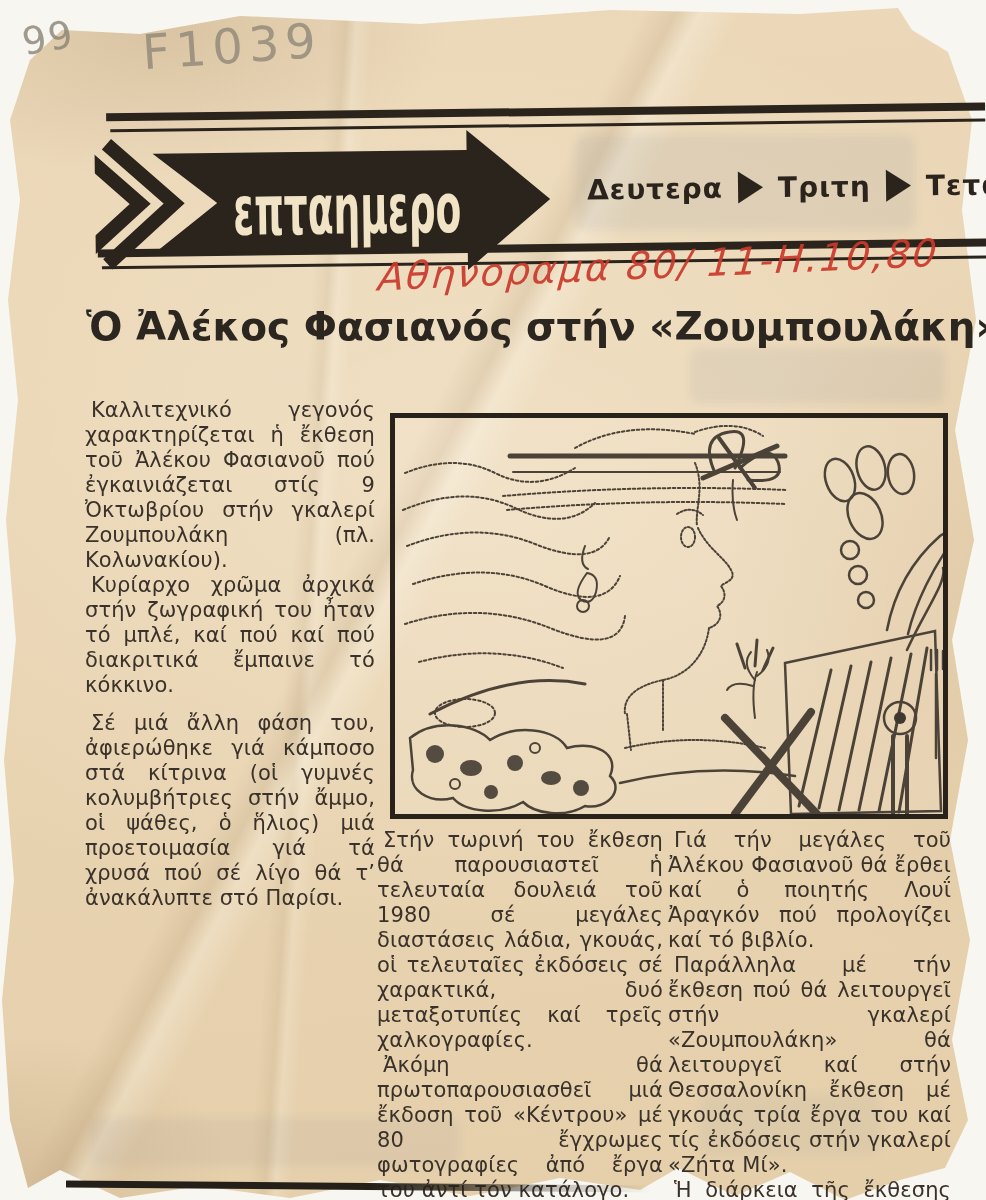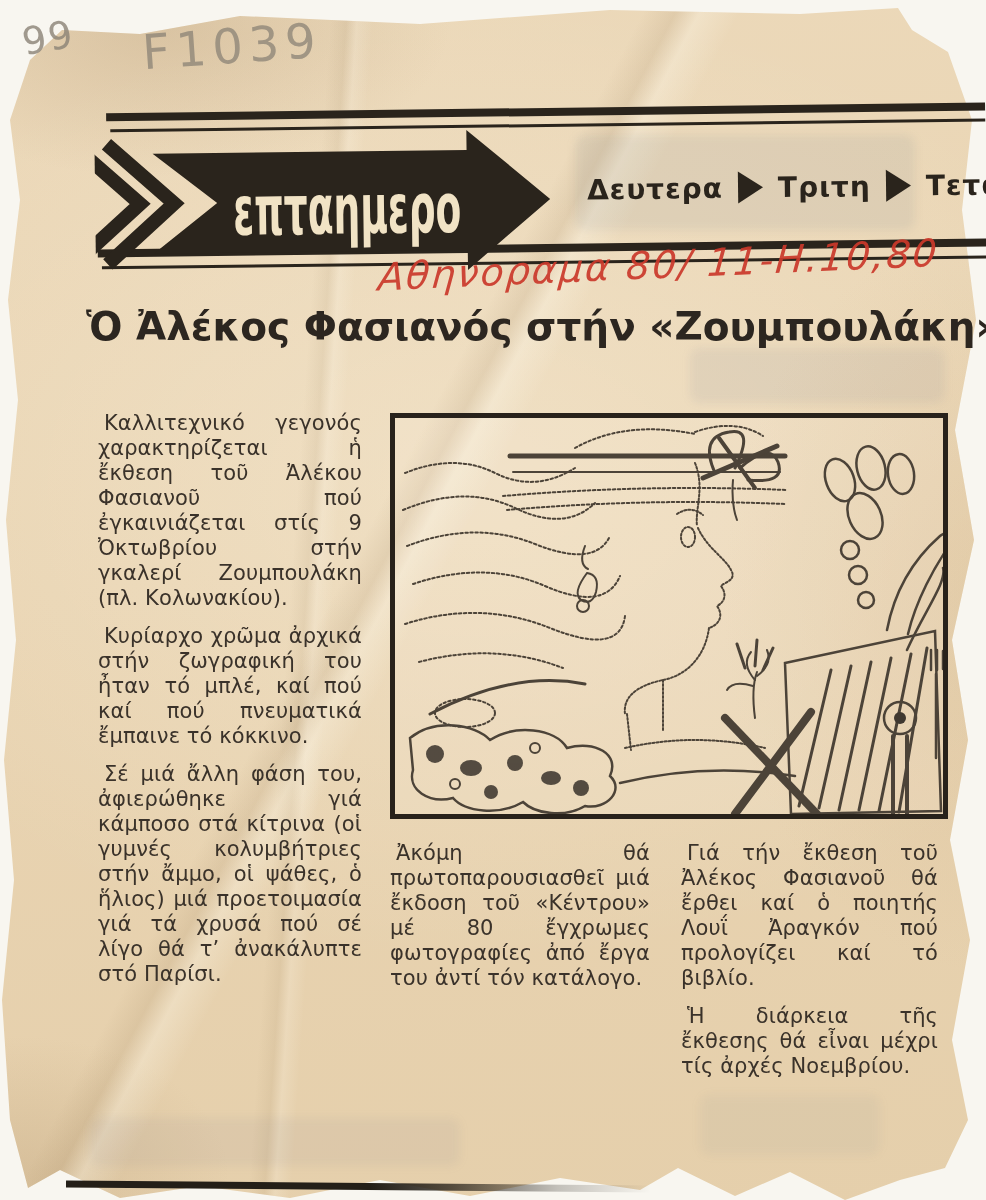--- a/index.html
+++ b/index.html
@@ -54,21 +54,21 @@
     font-size:38px;font-style:italic;letter-spacing:2px;white-space:nowrap;
     transform:rotate(-2.5deg) skewX(-7deg);z-index:5;opacity:.92;}
 
   
   .headline{position:absolute;left:86px;top:304px;width:860px;color:#2c2620;
     font-size:39px;font-weight:bold;letter-spacing:0px;white-space:nowrap;}
 
   
   .col{position:absolute;color:#3a322a;font-size:21px;line-height:25px;
     text-align:justify;letter-spacing:0.1px;}
-  .col p{margin:13px;text-indent:6px;}
+  .col p{margin:0;text-indent:6px;}
   .col p.gap{margin-top:13px;}
   .col1{left:85px;top:398px;width:290px;}
   .col2{left:377px;top:828px;width:286px;}
   .col3{left:668px;top:828px;width:283px;}
 
   
   .art-frame{position:absolute;left:390px;top:413px;width:548px;height:396px;
     border:5px solid #28221b;background:rgba(255,250,238,.12);}
   .art-frame svg{display:block;}
 
@@ -113,21 +113,21 @@
 
     </div>
   </div>
 
   <div class="red-note">Αθηνοραμα 80/ 11-Η.10,80</div>
 
   <div class="headline">Ὁ Ἀλέκος Φασιανός στήν «Ζουμπουλάκη»</div>
 
   <div class="col col1">
     <p>Καλλιτεχνικό γεγονός χαρακτηρίζεται ἡ ἔκθεση τοῦ Ἀλέκου Φασιανοῦ πού ἐγκαινιάζεται στίς 9 Ὀκτωβρίου στήν γκαλερί Ζουμπουλάκη (πλ. Κολωνακίου).</p>
-    <p>Κυρίαρχο χρῶμα ἀρχικά στήν ζωγραφική του ἦταν τό μπλέ, καί πού καί πού πνευματικά ἔμπαινε τό κόκκινο.</p>
+    <p>Κυρίαρχο χρῶμα ἀρχικά στήν ζωγραφική του ἦταν τό μπλέ, καί πού καί πού διακριτικά ἔμπαινε τό κόκκινο.</p>
     <p class="gap">Σέ μιά ἄλλη φάση του, ἀφιερώθηκε γιά κάμποσο στά κίτρινα (οἱ γυμνές κολυμβήτριες στήν ἄμμο, οἱ ψάθες, ὁ ἥλιος) μιά προετοιμασία γιά τά χρυσά πού σέ λίγο θά τ’ ἀνακάλυπτε στό Παρίσι.</p>
 
   </div>
 
   <div class="art-frame">
     <svg width="548" height="396" viewBox="0 0 548 396">
       <g fill="none" stroke="#4c4338" stroke-width="2" stroke-linecap="round">
 
         <g stroke-dasharray="2.5 2.5">
           <path d="M10,55 Q60,35 100,55 T180,50"></path>
@@ -216,24 +216,26 @@
           <circle cx="96" cy="374" r="7"></circle>
           <circle cx="186" cy="370" r="8"></circle>
         </g>
         <circle cx="60" cy="366" r="5"></circle>
         <circle cx="140" cy="330" r="5"></circle>
       </g>
     </svg>
   </div>
 
   <div class="col col2">
+    <p>Στήν τωρινή του ἔκθεση θά παρουσιαστεῖ ἡ τελευταία δουλειά τοῦ 1980 σέ μεγάλες διαστάσεις λάδια, γκουάς, οἱ τελευταῖες ἐκδόσεις σέ χαρακτικά, δυό μεταξοτυπίες καί τρεῖς χαλκογραφίες.</p>
     <p>Ἀκόμη θά πρωτοπαρουσιασθεῖ μιά ἔκδοση τοῦ «Κέντρου» μέ 80 ἔγχρωμες φωτογραφίες ἀπό ἔργα του ἀντί τόν κατάλογο.</p>
 
   </div>
 
   <div class="col col3">
-    <p>Γιά τήν ἔκθεση τοῦ Ἀλέκος Φασιανοῦ θά ἔρθει καί ὁ ποιητής Λουΐ Ἀραγκόν πού προλογίζει καί τό βιβλίο.</p>
+    <p>Γιά τήν μεγάλες τοῦ Ἀλέκου Φασιανοῦ θά ἔρθει καί ὁ ποιητής Λουΐ Ἀραγκόν πού προλογίζει καί τό βιβλίο.</p>
+    <p>Παράλληλα μέ τήν ἔκθεση πού θά λειτουργεῖ στήν γκαλερί «Ζουμπουλάκη» θά λειτουργεῖ καί στήν Θεσσαλονίκη ἔκθεση μέ γκουάς τρία ἔργα του καί τίς ἐκδόσεις στήν γκαλερί «Ζήτα Μί».</p>
     <p>Ἡ διάρκεια τῆς ἔκθεσης θά εἶναι μέχρι τίς ἀρχές Νοεμβρίου.</p>
 
   </div>
 
   <div class="bottom-rule"></div>
 </div>
 
 </body></html>

